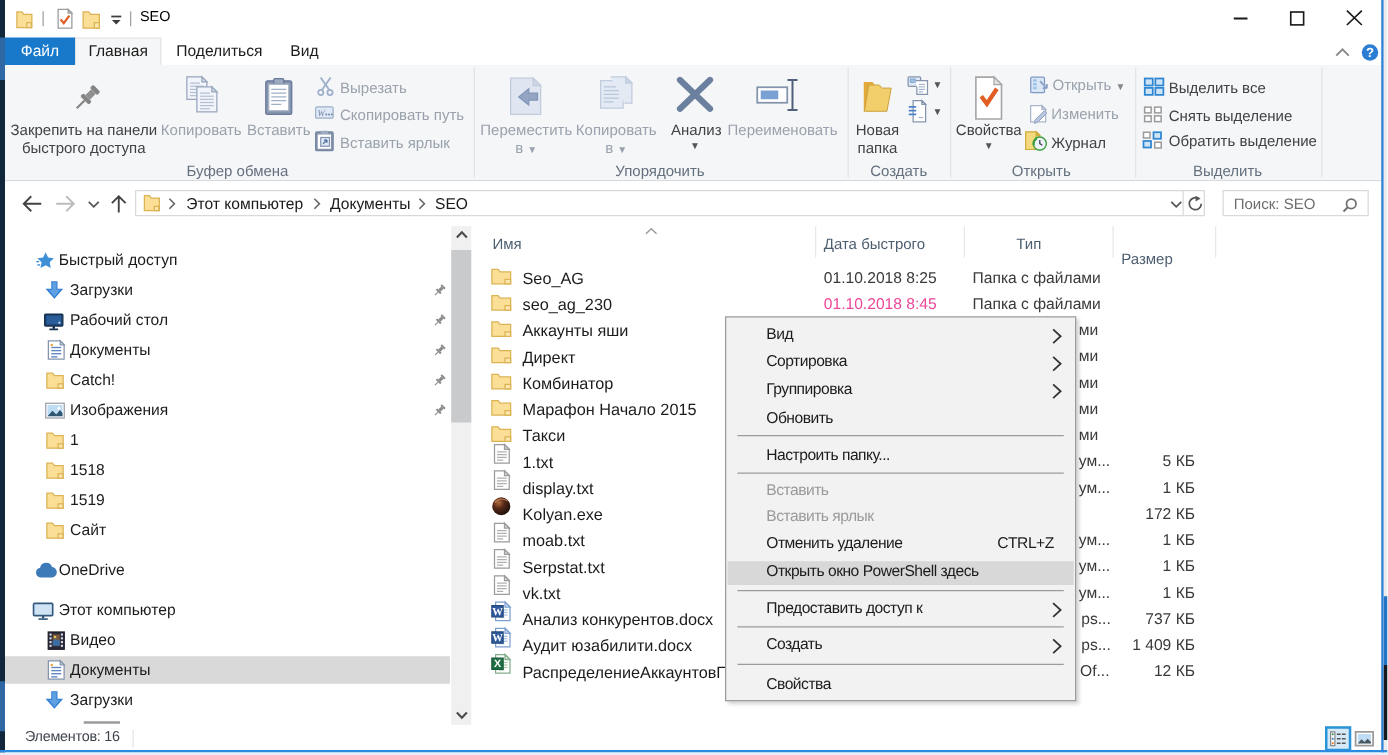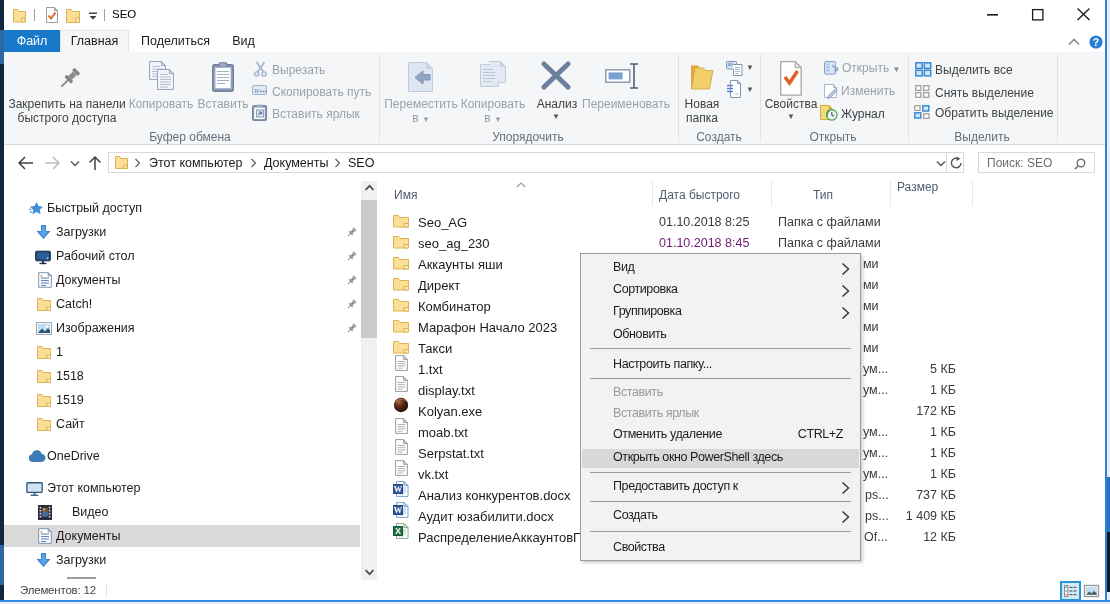--- a/index.html
+++ b/index.html
@@ -367,21 +367,21 @@
 <div class="tx" style="left:56px;top:249px">Рабочий стол</div>
 <div class="tx" style="left:56px;top:273px">Документы</div>
 <div class="tx" style="left:56px;top:297px">Catch!</div>
 <div class="tx" style="left:56px;top:321px">Изображения</div>
 <div class="tx" style="left:56px;top:345px">1</div>
 <div class="tx" style="left:56px;top:369px">1518</div>
 <div class="tx" style="left:56px;top:393px">1519</div>
 <div class="tx" style="left:56px;top:417px">Сайт</div>
 <div class="tx" style="left:47px;top:449px">OneDrive</div>
 <div class="tx" style="left:47px;top:481px">Этот компьютер</div>
-<div class="tx" style="left:72px;top:505px">Видео</div>
+<div class="tx" style="left:56px;top:505px">Видео</div>
 <div class="tx" style="left:56px;top:529px">Документы</div>
 <div class="tx" style="left:56px;top:553px">Загрузки</div>
 <div class="a" style="left:67px;top:577px;width:29px;height:2px;background:#9b9b9b"></div>
 <svg width="15" height="14" viewBox="0 0 17 16" style="left:29px;top:201px">
       <path d="M8.5 1 L10.8 5.8 L16 6.5 L12.2 10.1 L13.2 15.2 L8.5 12.7 L3.8 15.2 L4.8 10.1 L1 6.5 L6.2 5.8 Z" fill="#3f8fd6"></path>
       <g stroke="#3f8fd6" stroke-width="1.3">
         <path d="M0 9.5 h2.5"></path>
         <path d="M1 12.5 h2.5"></path>
       </g>
     </svg>
@@ -521,21 +521,21 @@
     <path d="M0.5 5 L4.5 0.8 L8.5 5" stroke="#4a4a4a" stroke-width="1.7" fill="none"></path>
   </svg>
 <svg width="9" height="6" viewBox="0 0 9 6" style="left:364.5px;top:569px">
     <path d="M0.5 1 L4.5 5.2 L8.5 1" stroke="#4a4a4a" stroke-width="1.7" fill="none"></path>
   </svg>
 
 <div id="filelist">
 <div class="tx" style="left:394px;top:188px;color:#4d5e70;font-size:12px">Имя</div>
 <div class="tx" style="left:659px;top:188px;color:#4d5e70;font-size:12px">Дата быстрого</div>
 <div class="tx" style="left:813px;top:188px;color:#4d5e70;font-size:12px">Тип</div>
-<div class="tx" style="left:897px;top:180px;color:#4d5e70;font-size:12px">Размер</div>
+<div class="tx" style="left:897px;top:200px;color:#4d5e70;font-size:12px">Размер</div>
 <div class="a" style="left:652px;top:181px;width:1px;height:25px;background:#e8e8e8"></div>
 <div class="a" style="left:771px;top:181px;width:1px;height:25px;background:#e8e8e8"></div>
 <div class="a" style="left:890px;top:181px;width:1px;height:25px;background:#e8e8e8"></div>
 <div class="a" style="left:972px;top:181px;width:1px;height:25px;background:#e8e8e8"></div>
 <svg width="10" height="6" viewBox="0 0 10 6" style="left:516px;top:182px">
       <path d="M0.8 5 L5 1 L9.2 5" stroke="#9a9a9a" stroke-width="1.2" fill="none"></path>
     </svg>
 <g id="fileicons"></g>
 <svg width="16" height="14" viewBox="0 0 16 14" style="left:393px;top:214px">
       <path d="M0.5 1.5 h5 l1.5 2 h8.5 v9.5 h-15 z" fill="#fbdf96" stroke="#dcb253"></path>
@@ -661,35 +661,35 @@
       </g>
       <rect x="0.5" y="3.5" width="9" height="9" fill="#1e7145" stroke="#175a37"></rect>
       <text x="5" y="10.8" font-size="8.5" font-weight="bold" fill="#fff" text-anchor="middle" font-family="Liberation Sans">X</text>
     </svg>
 <div id="names" style="font-size:13px">
 <div class="tx" style="left:418px;top:215px">Seo_AG</div>
 <div class="tx" style="left:418px;top:236px">seo_ag_230</div>
 <div class="tx" style="left:418px;top:257px">Аккаунты яши</div>
 <div class="tx" style="left:418px;top:278px">Директ</div>
 <div class="tx" style="left:418px;top:299px">Комбинатор</div>
-<div class="tx" style="left:418px;top:320px">Марафон Начало 2023</div>
+<div class="tx" style="left:418px;top:320px">Марафон Начало 2015</div>
 <div class="tx" style="left:418px;top:341px">Такси</div>
 <div class="tx" style="left:418px;top:362px">1.txt</div>
 <div class="tx" style="left:418px;top:383px">display.txt</div>
 <div class="tx" style="left:418px;top:404px">Kolyan.exe</div>
 <div class="tx" style="left:418px;top:425px">moab.txt</div>
 <div class="tx" style="left:418px;top:446px">Serpstat.txt</div>
 <div class="tx" style="left:418px;top:467px">vk.txt</div>
 <div class="tx" style="left:418px;top:488px">Анализ конкурентов.docx</div>
 <div class="tx" style="left:418px;top:509px">Аудит юзабилити.docx</div>
 <div class="tx" style="left:418px;top:530px">РаспределениеАккаунтовПоПрое</div>
 </div>
 <div id="dates">
 <div class="tx" style="left:659px;top:215px;color:#3a3a3a">01.10.2018 8:25</div>
-<div class="tx" style="left:659px;top:236px;color:#701a75">01.10.2018 8:45</div>
+<div class="tx" style="left:659px;top:236px;color:#ec4899">01.10.2018 8:45</div>
 </div>
 <div id="types">
 <div class="tx" style="left:778px;top:215px;color:#3a3a3a">Папка с файлами</div>
 <div class="tx" style="left:778px;top:236px;color:#3a3a3a">Папка с файлами</div>
 <div class="tx" style="left:863px;top:257px;color:#3a3a3a">ми</div>
 <div class="tx" style="left:863px;top:278px;color:#3a3a3a">ми</div>
 <div class="tx" style="left:863px;top:299px;color:#3a3a3a">ми</div>
 <div class="tx" style="left:863px;top:320px;color:#3a3a3a">ми</div>
 <div class="tx" style="left:863px;top:341px;color:#3a3a3a">ми</div>
 <div class="tx" style="left:863px;top:362px;color:#3a3a3a">ум...</div>
@@ -707,21 +707,21 @@
 <div class="tx" style="left:956px;top:404px;color:#3a3a3a;transform:translateX(-100%)">172 КБ</div>
 <div class="tx" style="left:956px;top:425px;color:#3a3a3a;transform:translateX(-100%)">1 КБ</div>
 <div class="tx" style="left:956px;top:446px;color:#3a3a3a;transform:translateX(-100%)">1 КБ</div>
 <div class="tx" style="left:956px;top:467px;color:#3a3a3a;transform:translateX(-100%)">1 КБ</div>
 <div class="tx" style="left:956px;top:488px;color:#3a3a3a;transform:translateX(-100%)">737 КБ</div>
 <div class="tx" style="left:956px;top:509px;color:#3a3a3a;transform:translateX(-100%)">1 409 КБ</div>
 <div class="tx" style="left:956px;top:530px;color:#3a3a3a;transform:translateX(-100%)">12 КБ</div>
 </div>
 </div>
 
-<div class="tx" style="left:20px;top:584px;color:#40454d;font-size:11.5px;letter-spacing:-0.2px">Элементов: 12</div>
+<div class="tx" style="left:20px;top:584px;color:#40454d;font-size:11.5px;letter-spacing:-0.2px">Элементов: 16</div>
 <div class="a" style="left:106px;top:584px;width:1px;height:14px;background:#e3e3e3"></div>
 <div class="a" style="left:1059.5px;top:581px;width:21px;height:20px;background:#d6e9f7;border:2px solid #2a94d8"></div>
 <svg width="13" height="12" viewBox="0 0 13 12" style="left:1063.5px;top:585px">
     <rect x="0.5" y="0.5" width="3.4" height="11" fill="#fff" stroke="#8a8a8a"></rect>
     <circle cx="2.2" cy="2.4" r="0.8" fill="#2e8f46"></circle>
     <circle cx="2.2" cy="6" r="0.8" fill="#2e7cd6"></circle>
     <circle cx="2.2" cy="9.6" r="0.8" fill="#e06c1f"></circle>
     <g stroke="#555" stroke-width="1.1">
       <path d="M5.5 2.4 h3"></path>
       <path d="M9.5 2.4 h3"></path>

